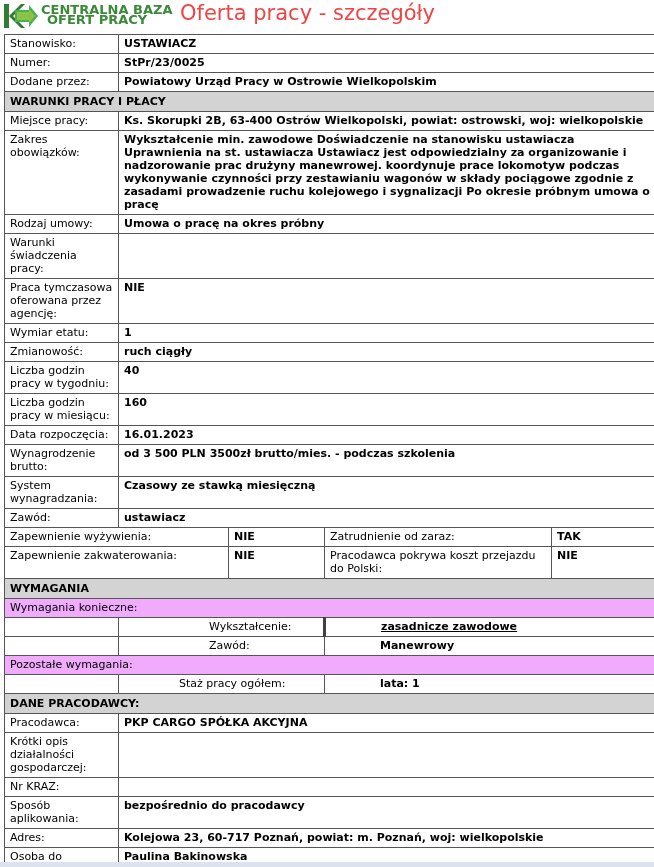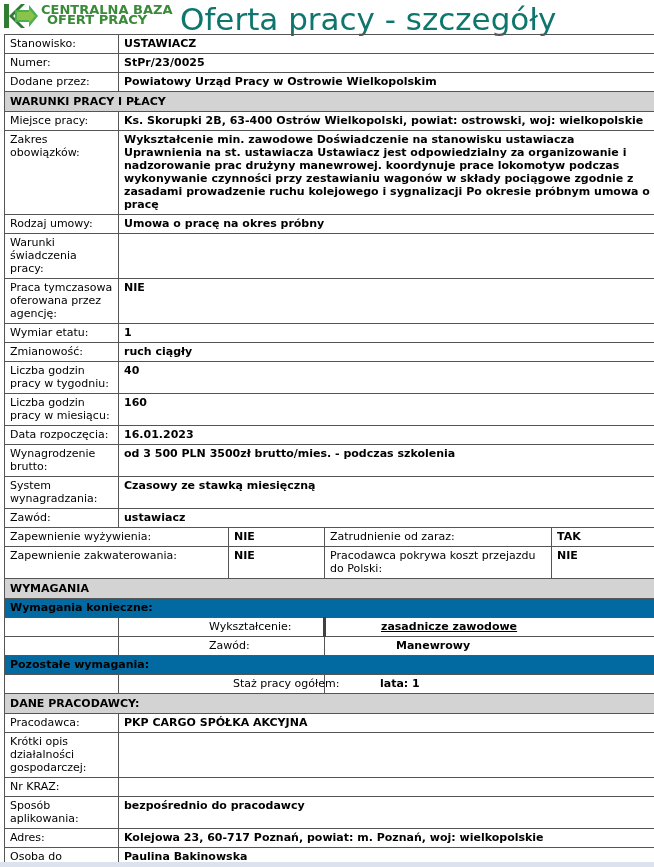--- a/index.html
+++ b/index.html
@@ -2,26 +2,26 @@
 <html><head>
 <meta charset="utf-8">
 <style>
   html, body { margin: 0; padding: 0; background: #ffffff; }
   body { width: 654px; height: 867px; overflow: hidden; position: relative; font-family: "DejaVu Sans", sans-serif; font-size: 11px; color: #000; }
   .header { position: relative; height: 32px; }
   .logo { position: absolute; left: 3px; top: 2px; width: 140px; height: 28px; }
   .logo svg { position: absolute; left: 0; top: 0; }
   .logo-text { position: absolute; left: 38px; top: 3px; font-family: "DejaVu Sans", sans-serif; font-weight: bold; font-size: 13px; line-height: 10px; color: #3a8a3a; }
   .logo-text div { white-space: nowrap; }
-  .page-title { position: absolute; left: 180px; top: 1px; font-family: "DejaVu Sans", sans-serif; font-size: 31px; color: #0f766e; white-space: nowrap; }
+  .page-title { position: absolute; left: 180px; top: 1px; font-family: "DejaVu Sans", sans-serif; font-size: 21px; color: #ef4444; white-space: nowrap; }
   table.main { position: absolute; left: 4px; top: 34px; width: 651px; border-collapse: collapse; table-layout: fixed; }
   table.main td { border: 1px solid #555; padding: 2px 5px 3px 5px; vertical-align: top; line-height: 13px; font-size: 11px; }
   td.val { font-weight: bold; }
   tr.section td { background: #d3d3d3; font-weight: bold; padding: 3px 5px; }
-  tr.sub td { background: #0369a1; font-weight: bold; }
+  tr.sub td { background: #f0abfc; font-weight: normal; }
   .bottom-bar { position: absolute; left: 0; top: 862px; width: 654px; height: 5px; background: #dde3ee; }
 </style>
 </head>
 <body>
 
 <div class="header">
   <div class="logo">
     <svg width="36" height="28" viewBox="0 0 36 28">
       <rect x="1" y="2" width="5" height="24" fill="#2e7d32"></rect>
       <polygon points="6,14 18,2 22,2 10,14 22,26 18,26" fill="#2e7d32"></polygon>
@@ -135,28 +135,28 @@
       <td colspan="6">Wymagania konieczne:</td>
     </tr>
     <tr>
       <td style="border-right:1px solid #555;"></td>
       <td colspan="2" style="padding-left:90px;white-space:nowrap;border-right:none;margin-left:40px;">Wykształcenie:</td>
       <td colspan="3" class="val" style="padding-left:55px;border-left:3px solid #404040;text-decoration:underline;">zasadnicze zawodowe</td>
     </tr>
     <tr>
       <td></td>
       <td colspan="2" style="padding-left:90px;">Zawód:</td>
-      <td colspan="3" class="val" style="padding-left:71px;margin-left:8px;">Manewrowy</td>
+      <td colspan="3" class="val" style="padding-left:55px;margin-left:8px;">Manewrowy</td>
     </tr>
     <tr class="sub">
       <td colspan="6">Pozostałe wymagania:</td>
     </tr>
     <tr>
       <td></td>
-      <td colspan="2" style="padding-left:114px;white-space:nowrap;">Staż pracy ogółem:</td>
+      <td colspan="2" style="padding-left:60px;white-space:nowrap;">Staż pracy ogółem:</td>
       <td colspan="3" class="val" style="padding-left:55px;margin-left:48px;">lata: 1</td>
     </tr>
 
     <tr class="section">
       <td colspan="6">DANE PRACODAWCY:</td>
     </tr>
     <tr>
       <td>Pracodawca:</td>
       <td colspan="5" class="val">PKP CARGO SPÓŁKA AKCYJNA</td>
     </tr>

